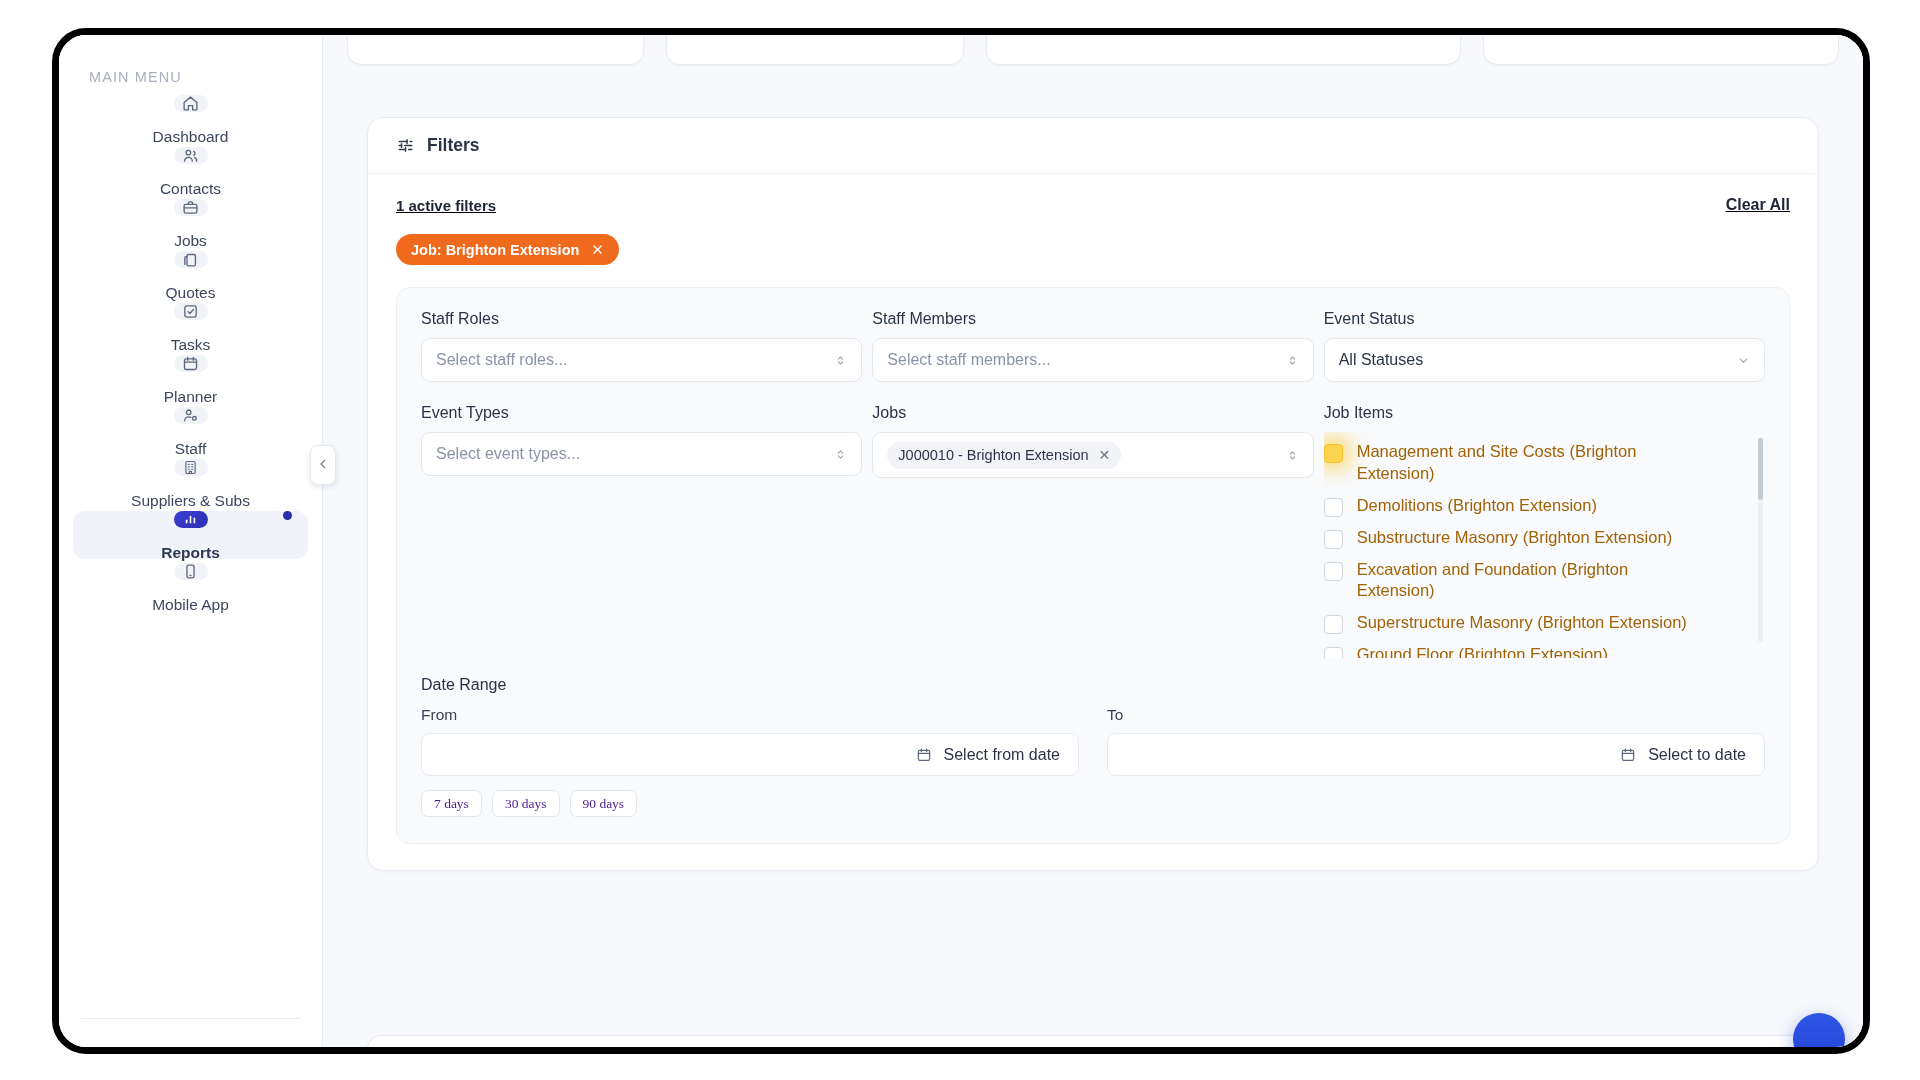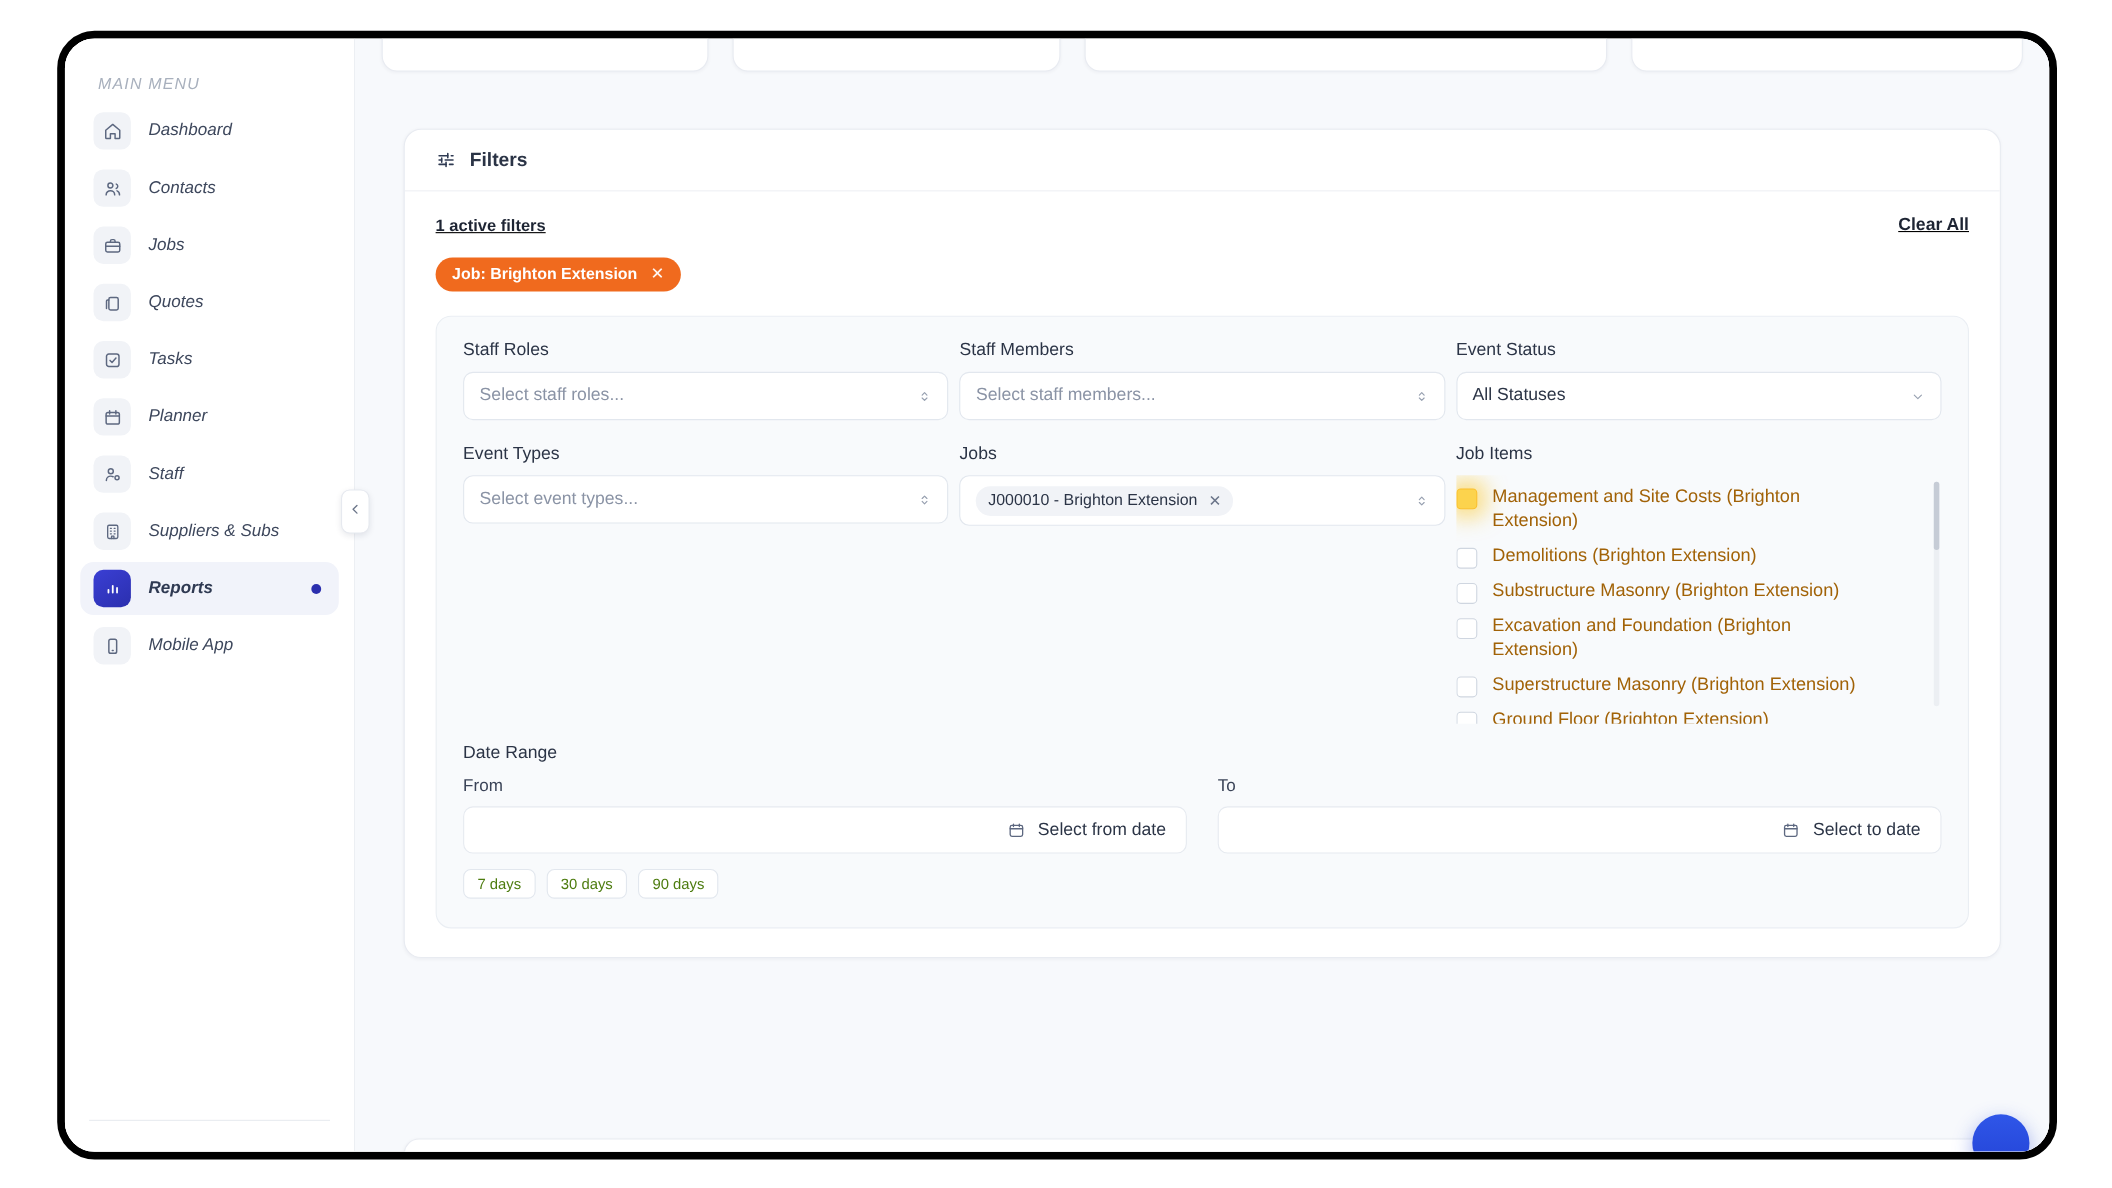--- a/index.html
+++ b/index.html
@@ -43,21 +43,20 @@
   
   .sidebar {
     position: absolute;
     left: 0;
     top: 0;
     width: 264px;
     height: 100%;
     background: #ffffff;
     border-right: 1px solid #e8ebf0;
     padding-top: 18px;
-    font-style: italic;
   }
 
   .sidebar-title {
     font-size: 14.5px;
     letter-spacing: 1.1px;
     color: #a8b0bd;
     font-weight: 500;
     padding: 16px 0 10px 30px;
   }
 
@@ -66,20 +65,21 @@
   .nav-item {
     display: flex;
     align-items: center;
     gap: 16px;
     height: 48px;
     padding: 0 12px;
     border-radius: 12px;
     margin-bottom: 4px;
     cursor: pointer;
     position: relative;
+    flex-direction: column;
   }
 
   .nav-item.active {
     background: #f1f3fa;
   }
 
   .nav-icon {
     width: 34px;
     height: 34px;
     min-width: 34px;
@@ -414,23 +414,23 @@
     gap: 10px;
     margin-top: 14px;
   }
   .quick-btn {
     height: 27px;
     padding: 0 12px;
     border-radius: 7px;
     border: 1px solid #e2e7ee;
     background: #ffffff;
     font-size: 13.5px;
-    color: #4d7c0f;
+    color: #4c1d95;
     font-weight: 500;
-    font-family: Liberation Sans, sans-serif;
+    font-family: Liberation Serif, serif;
     cursor: pointer;
     display: flex;
     align-items: center;
     text-align: right;
   }
 
   
   .table-panel {
     position: absolute;
     left: 44px;

